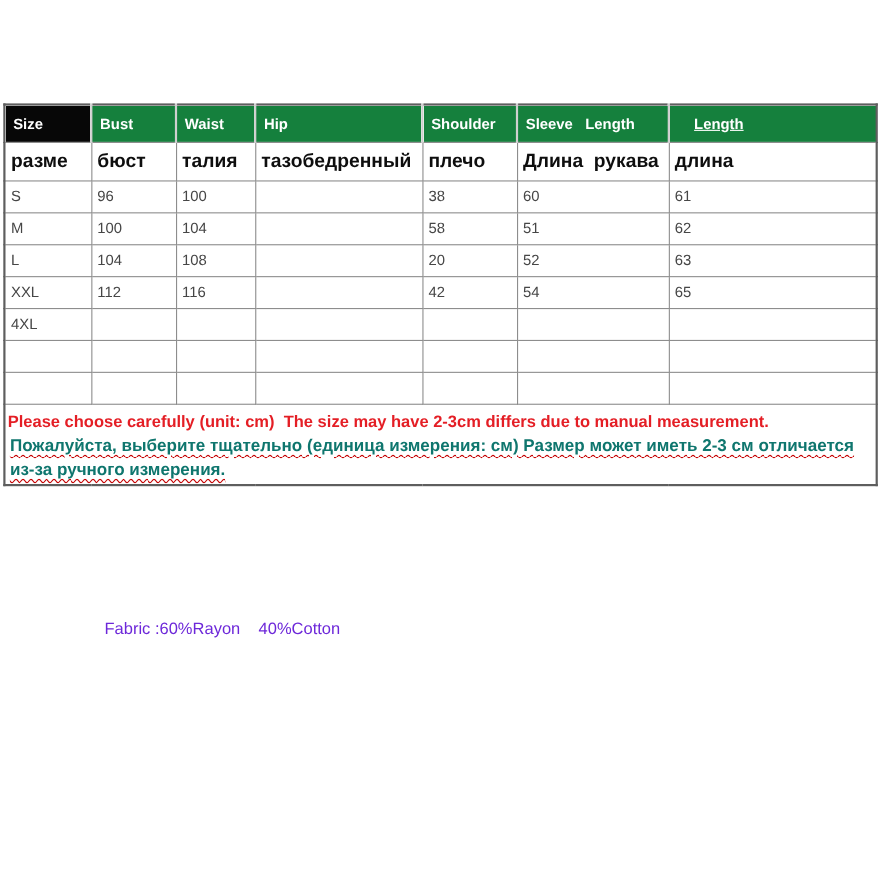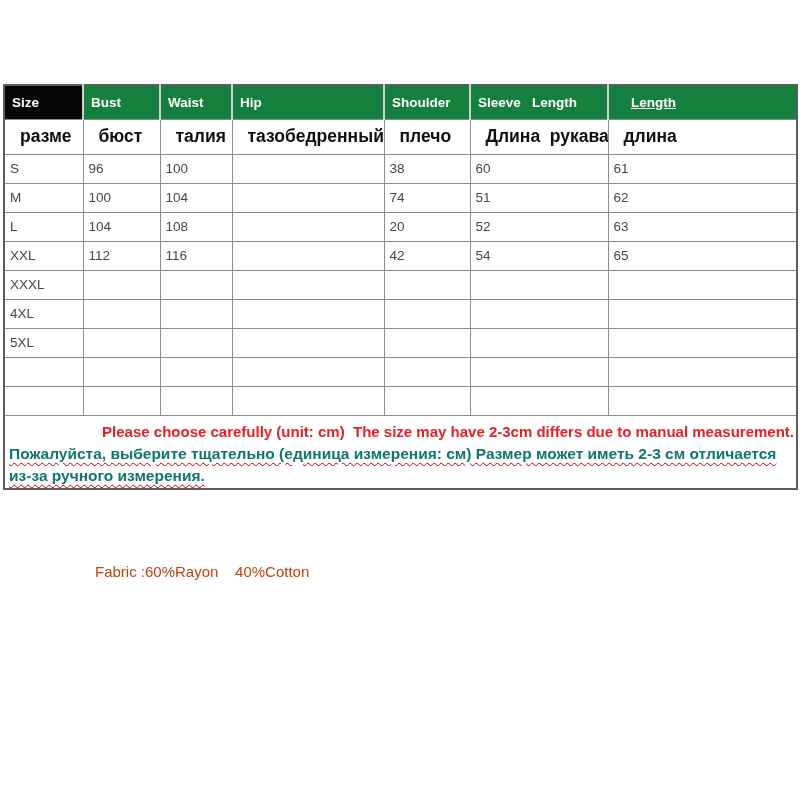--- a/index.html
+++ b/index.html
@@ -10,21 +10,21 @@
   }
   .page {
     position: relative;
     width: 800px;
     height: 800px;
     background: #ffffff;
     overflow: hidden;
   }
   table.size-table {
     position: absolute;
-    top: 84px;
+    top: 94px;
     left: 3px;
     width: 793px;
     border-collapse: collapse;
     table-layout: fixed;
     border: 2px solid #5e5e5e;
   }
   th, td {
     white-space: pre;
     overflow: hidden;
     box-sizing: border-box;
@@ -46,21 +46,21 @@
   thead tr.en-header th.col-size { background: #070707; }
   thead tr.en-header th.col-length { padding-left: 22px; text-decoration: underline; }
   
   thead tr.ru-header td {
     background: #ffffff;
     color: #0e0e0e;
     font-size: 17.5px;
     font-weight: bold;
     vertical-align: middle;
     height: 35px;
-    padding: 0 0 0 15px;
+    padding: 0 0 0 5px;
     border: 1px solid #8d8d8d;
   }
   
   tbody td {
     background: #ffffff;
     color: #464646;
     font-size: 13.5px;
     vertical-align: middle;
     height: 29px;
     padding: 0 0 0 5px;
@@ -72,21 +72,21 @@
     height: 74px;
     vertical-align: top;
     padding: 5px 2px 0 2px;
     border-top: 1px solid #8d8d8d;
     white-space: normal;
   }
   .notice-en {
     color: #e41e25;
     font-weight: bold;
     font-size: 15px;
-    text-align: right;
+    text-align: left;
     white-space: pre;
     margin-top: 2px;
   }
   .notice-ru {
     color: #0f766e;
     font-weight: bold;
     font-size: 15.5px;
     line-height: 1.45;
     margin-top: 3px;
     padding-left: 2px;
@@ -94,21 +94,21 @@
     text-decoration-style: wavy;
     text-decoration-color: #c40000;
     text-decoration-thickness: 1px;
     text-underline-offset: 3px;
   }
   .fabric {
     position: absolute;
     top: 563px;
     left: 95px;
     font-size: 15px;
-    color: #c2410c;
+    color: #6d28d9;
     white-space: pre;
   }
 </style>
 </head>
 <body>
 
 <div class="page">
   <table class="size-table">
     <colgroup>
       <col style="width:79px">
@@ -147,21 +147,21 @@
           <td></td>
           <td>38</td>
           <td>60</td>
           <td>61</td>
         </tr>
         <tr>
           <td>M</td>
           <td>100</td>
           <td>104</td>
           <td></td>
-          <td>74</td>
+          <td>58</td>
           <td>51</td>
           <td>62</td>
         </tr>
         <tr>
           <td>L</td>
           <td>104</td>
           <td>108</td>
           <td></td>
           <td>20</td>
           <td>52</td>
@@ -170,39 +170,21 @@
         <tr>
           <td>XXL</td>
           <td>112</td>
           <td>116</td>
           <td></td>
           <td>42</td>
           <td>54</td>
           <td>65</td>
         </tr>
         <tr>
-          <td>XXXL</td>
-          <td></td>
-          <td></td>
-          <td></td>
-          <td></td>
-          <td></td>
-          <td></td>
-        </tr>
-        <tr>
           <td>4XL</td>
-          <td></td>
-          <td></td>
-          <td></td>
-          <td></td>
-          <td></td>
-          <td></td>
-        </tr>
-        <tr>
-          <td>5XL</td>
           <td></td>
           <td></td>
           <td></td>
           <td></td>
           <td></td>
           <td></td>
         </tr>
         <tr>
           <td></td>
           <td></td>

